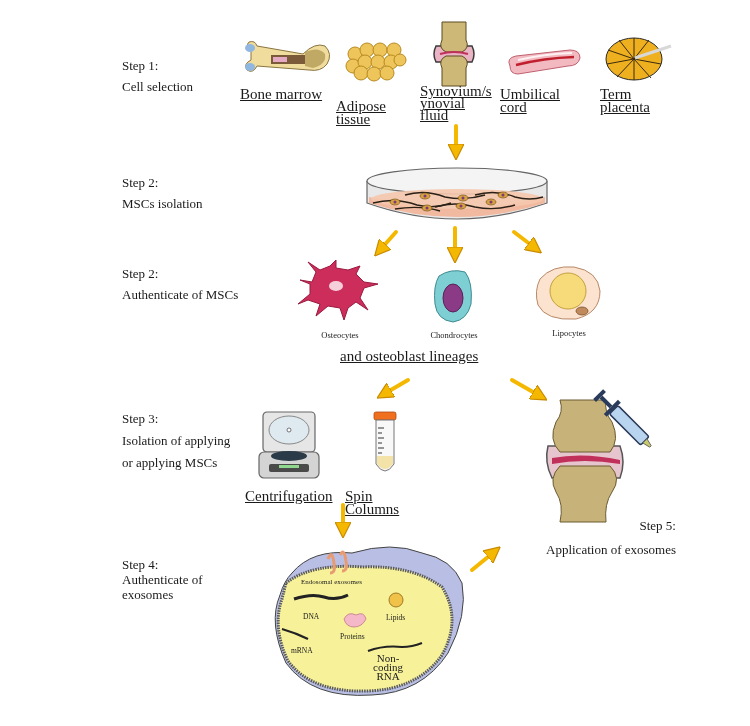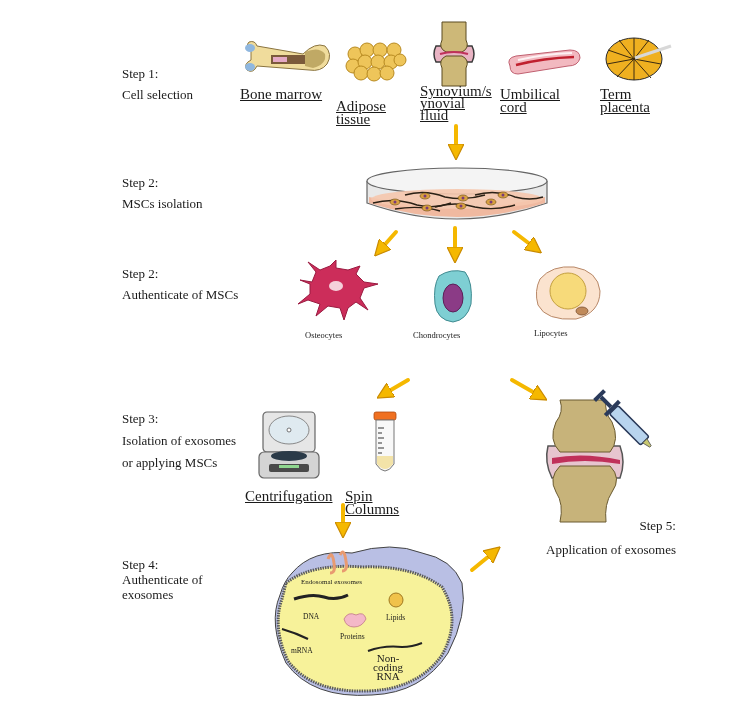--- a/index.html
+++ b/index.html
@@ -1,41 +1,41 @@
 <!DOCTYPE html>
 <html><head>
 <meta charset="utf-8">
 <style>
   html, body { margin: 0; padding: 0; background: #ffffff; }
   body { width: 750px; height: 726px; position: relative; overflow: hidden;
          font-family: "Liberation Serif", "DejaVu Serif", serif; color: #1a1a1a; }
   .abs { position: absolute; }
   .step-label { font-size: 13px; line-height: 16px; }
   .caption { font-size: 15px; line-height: 13px; text-align: left; text-decoration: underline; }
-  .small { font-size: 8.5px; line-height: 10px; text-align: left; }
+  .small { font-size: 8.5px; line-height: 10px; text-align: center; }
   svg { position: absolute; overflow: visible; }
 </style>
 </head>
 <body>
 
-<div class="abs step-label" style="left:122px;top:58px;margin-top:8px;">
+<div class="abs step-label" style="left:122px;top:58px;">
   <div>Step 1:</div>
   <div style="margin-top:5px;">Cell selection</div>
 </div>
 <div class="abs step-label" style="left:122px;top:175px;">
   <div>Step 2:</div>
   <div style="margin-top:5px;">MSCs isolation</div>
 </div>
 <div class="abs step-label" style="left:122px;top:266px;">
   <div>Step 2:</div>
   <div style="margin-top:5px;">Authenticate of MSCs</div>
 </div>
 <div class="abs step-label" style="left:122px;top:411px;">
   <div>Step 3:</div>
-  <div style="margin-top:6px;">Isolation of exosomes</div>
+  <div style="margin-top:6px;">Isolation of applying</div>
   <div style="margin-top:6px;">or applying MSCs</div>
 </div>
 <div class="abs step-label" style="left:122px;top:557px;line-height:15px;">
   <div>Step 4:</div>
   <div>Authenticate of</div>
   <div>exosomes</div>
 </div>
 <div class="abs step-label" style="left:546px;top:518px;text-align:right;">
   <div>Step 5:</div>
   <div style="margin-top:8px;">Application of exosomes</div>
@@ -169,20 +169,21 @@
 <div class="abs small" style="left:413px;top:330px;width:82px;">Chondrocytes</div>
 
 <svg style="left:534px;top:265px;" width="70" height="56" viewBox="0 0 70 56">
   <path d="M6,14 Q18,0 40,2 Q64,6 66,26 Q66,48 42,54 Q12,56 4,40 Q0,26 6,14 Z" fill="#fbe3cf" stroke="#b88868" stroke-width="1"></path>
   <circle cx="34" cy="26" r="18" fill="#f7da7a" stroke="#c4a040" stroke-width="1"></circle>
   <ellipse cx="48" cy="46" rx="6" ry="4" fill="#c08a5a" stroke="#7a5030" stroke-width="0.8"></ellipse>
 </svg>
 <div class="abs small" style="left:534px;top:328px;width:70px;">Lipocytes</div>
 
 <div class="abs caption" style="left:340px;top:349px;width:232px;line-height:14px;">
+  <div>and osteoblast lineages</div>
 </div>
 
 <svg style="left:257px;top:410px;" width="64" height="70" viewBox="0 0 64 70">
   <rect x="6" y="2" width="52" height="40" rx="4" fill="#e6e6e6" stroke="#666" stroke-width="1.2"></rect>
   <ellipse cx="32" cy="20" rx="20" ry="14" fill="#dfeaf0" stroke="#888" stroke-width="1"></ellipse>
   <circle cx="32" cy="20" r="2" fill="#fff" stroke="#555" stroke-width="0.8"></circle>
   <rect x="2" y="42" width="60" height="26" rx="5" fill="#d4d4d4" stroke="#666" stroke-width="1.2"></rect>
   <ellipse cx="32" cy="46" rx="18" ry="5" fill="#2a3a48"></ellipse>
   <rect x="12" y="54" width="40" height="8" rx="2" fill="#4a4a4a"></rect>
   <rect x="22" y="55" width="20" height="3" fill="#8fd68f"></rect>

